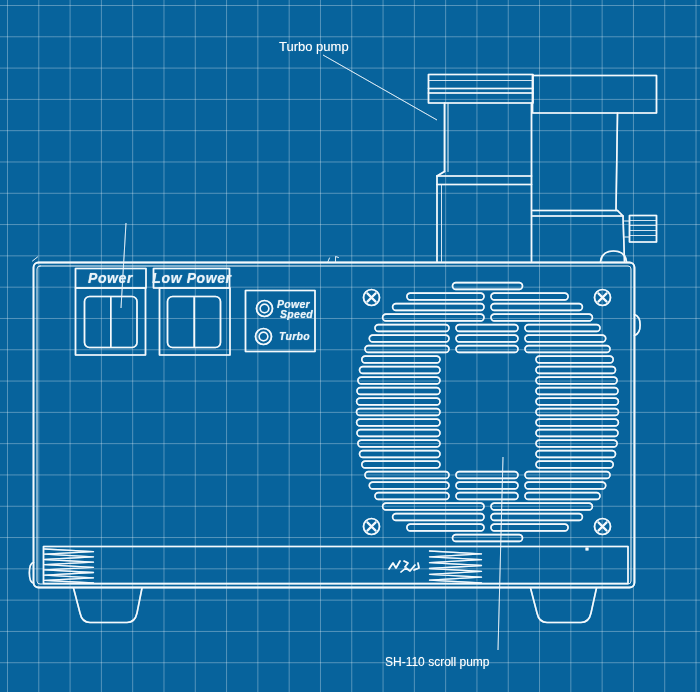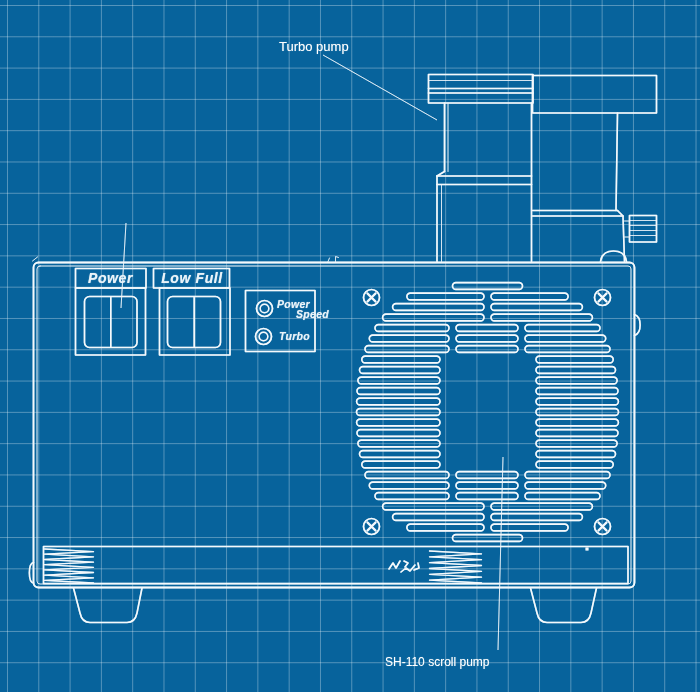--- a/index.html
+++ b/index.html
@@ -204,21 +204,21 @@
       <line class="leader" x1="323" y1="55" x2="437" y2="120"></line>
       <line class="leader" x1="126" y1="223" x2="121" y2="308"></line>
       <line class="leader" x1="503" y1="457" x2="498" y2="650"></line>
     </g>
   </svg>
 
   <div class="ann" style="left:279px;top:39px">Turbo pump</div>
   <div class="ann" style="left:385px;top:655px;font-size:12px">SH-110 scroll pump</div>
 
   <div class="plabel big" style="left:75px;top:268px;width:71px;height:20px">Power</div>
-  <div class="plabel big" style="left:154px;top:268px;width:76px;height:20px">Low Full</div>
+  <div class="plabel big" style="left:154px;top:268px;width:76px;height:20px">Low Power</div>
   <div class="plabel small" style="left:277px;top:299px;width:40px;height:22px">
     <span>Power</span>
-    <span style="margin-left:19px">Speed</span>
+    <span style="margin-left:3px">Speed</span>
   </div>
   <div class="plabel small" style="left:279px;top:331px;width:36px;height:12px">
     <span>Turbo</span>
   </div>
 </div>
 
 </body></html>

